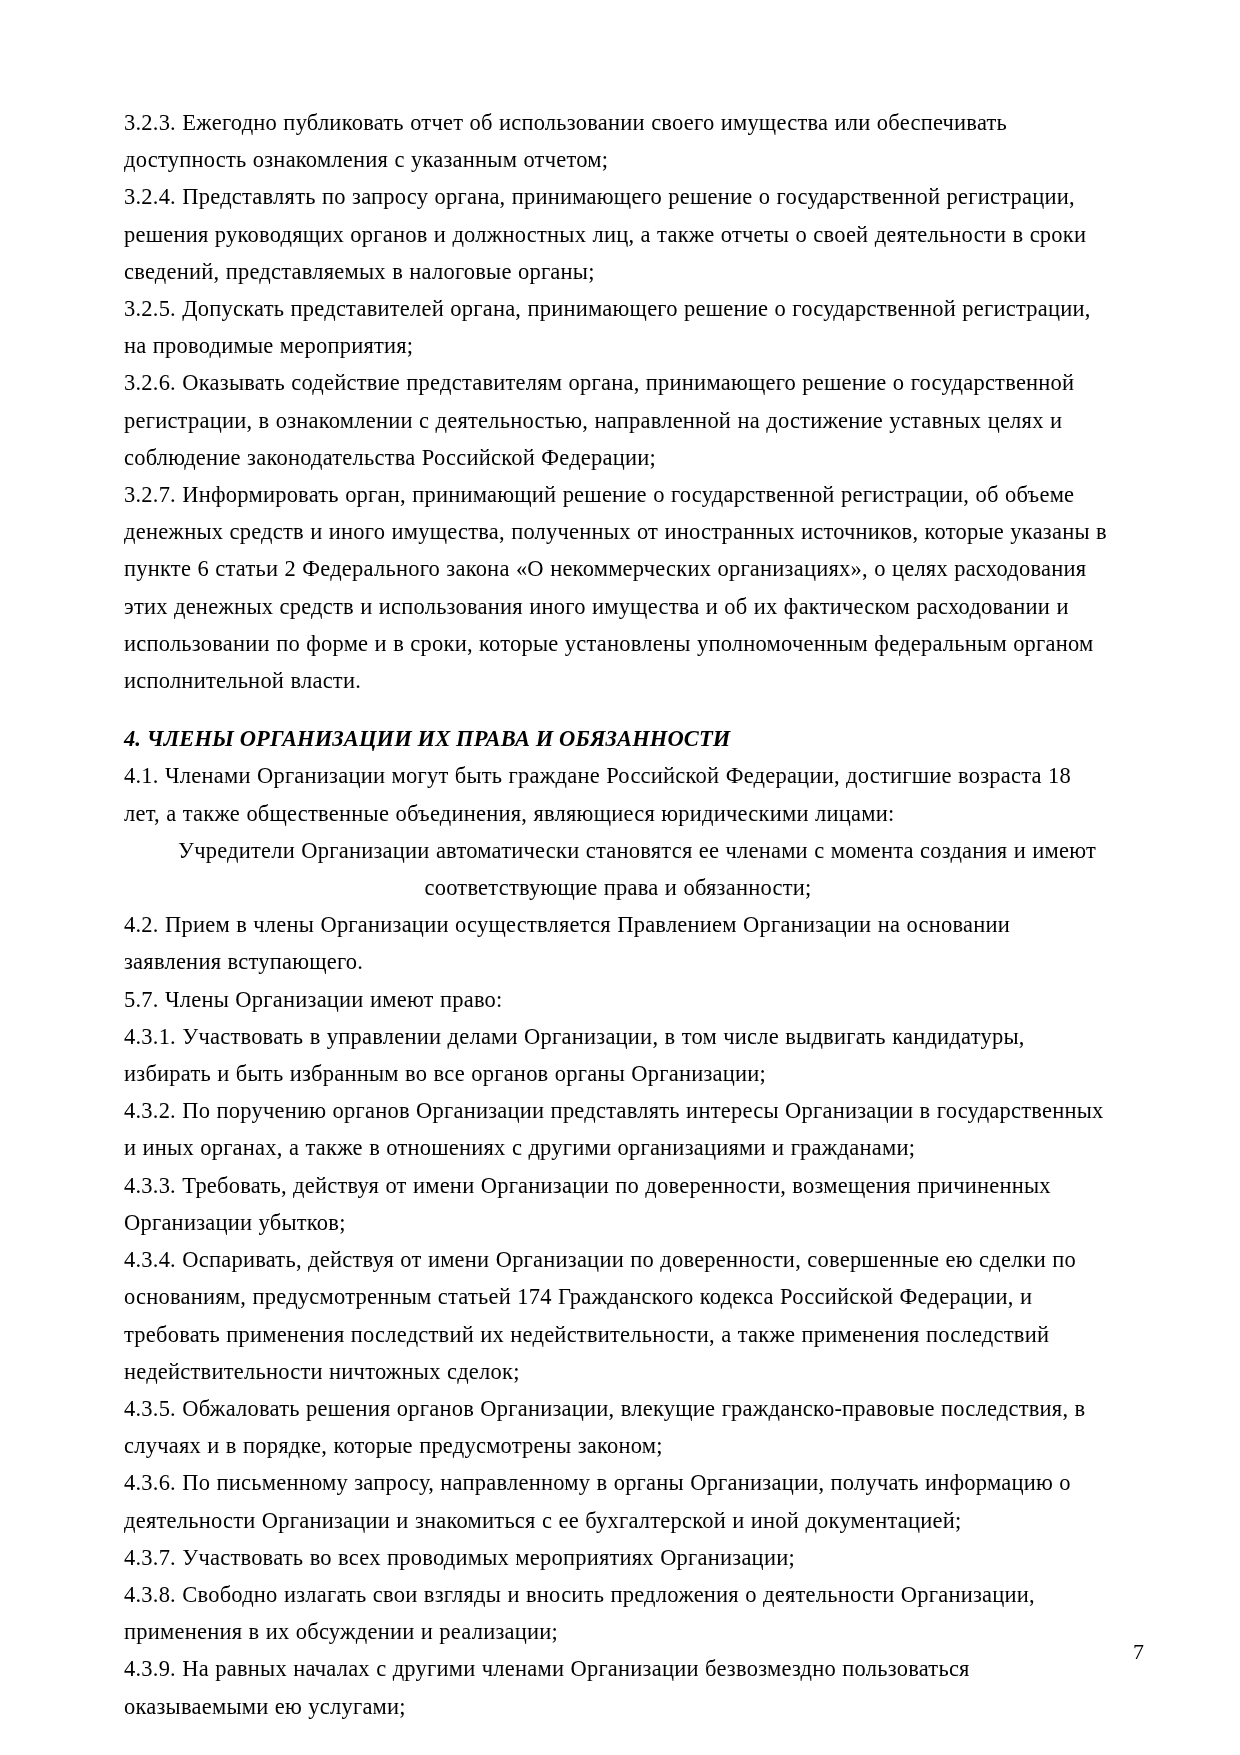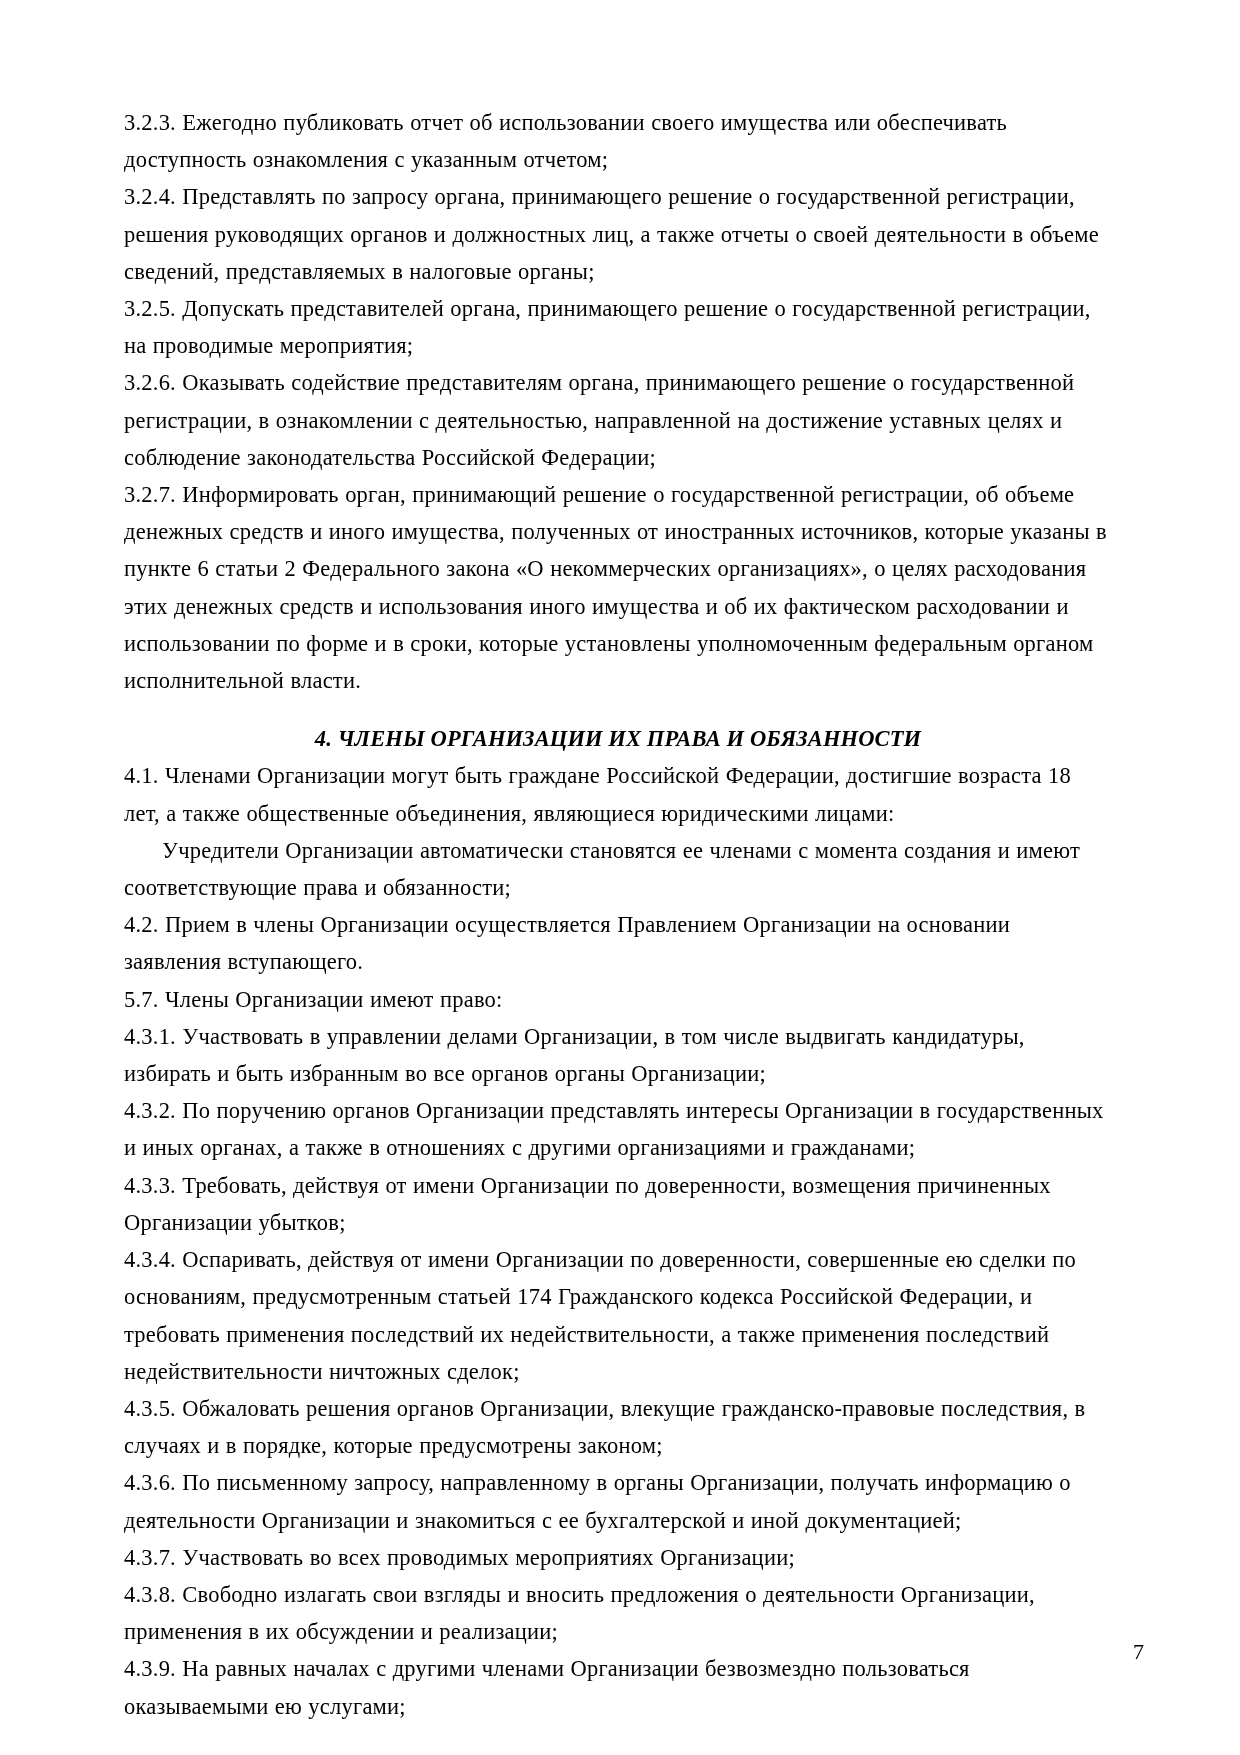--- a/index.html
+++ b/index.html
@@ -33,25 +33,26 @@
     letter-spacing: 0.01em;
   }
   .para {
     margin: 0;
     padding: 0;
     text-indent: 0;
     word-spacing: 0.02em;
   }
   .para.indent-first {
     text-indent: 38px;
+    text-align: center;
   }
   .section-heading {
     margin: 21px 0 0 0;
     padding: 0;
-    text-align: center;
+    text-align: left;
     font-weight: bold;
     font-style: italic;
     font-size: 22.5px;
     line-height: 37.2px;
     letter-spacing: 0.005em;
   }
   .after-heading {
     margin-top: 0;
   }
   .page-number {
@@ -65,21 +66,21 @@
 </style>
 </head>
 <body>
 
 <div class="page">
 
   <div class="doc-body">
 
     <p class="para">3.2.3. Ежегодно публиковать отчет об использовании своего имущества или обеспечивать доступность ознакомления с указанным отчетом;</p>
 
-    <p class="para">3.2.4. Представлять по запросу органа, принимающего решение о государственной регистрации, решения руководящих органов и должностных лиц, а также отчеты о своей деятельности в объеме сведений, представляемых в налоговые органы;</p>
+    <p class="para">3.2.4. Представлять по запросу органа, принимающего решение о государственной регистрации, решения руководящих органов и должностных лиц, а также отчеты о своей деятельности в сроки сведений, представляемых в налоговые органы;</p>
 
     <p class="para">3.2.5. Допускать представителей органа, принимающего решение о государственной регистрации, на проводимые мероприятия;</p>
 
     <p class="para">3.2.6. Оказывать содействие представителям органа, принимающего решение о государственной регистрации, в ознакомлении с деятельностью, направленной на достижение уставных целях и соблюдение законодательства Российской Федерации;</p>
 
     <p class="para">3.2.7. Информировать орган, принимающий решение о государственной регистрации, об объеме денежных средств и иного имущества, полученных от иностранных источников, которые указаны в пункте 6 статьи 2 Федерального закона «О некоммерческих организациях», о целях расходования этих денежных средств и использования иного имущества и об их фактическом расходовании и использовании по форме и в сроки, которые установлены уполномоченным федеральным органом исполнительной власти.</p>
 
     <h2 class="section-heading">4. ЧЛЕНЫ ОРГАНИЗАЦИИ ИХ ПРАВА И ОБЯЗАННОСТИ</h2>
 
     <p class="para after-heading"> 4.1. Членами Организации могут быть граждане Российской Федерации, достигшие возраста 18 лет, а также общественные объединения, являющиеся юридическими лицами:</p>

